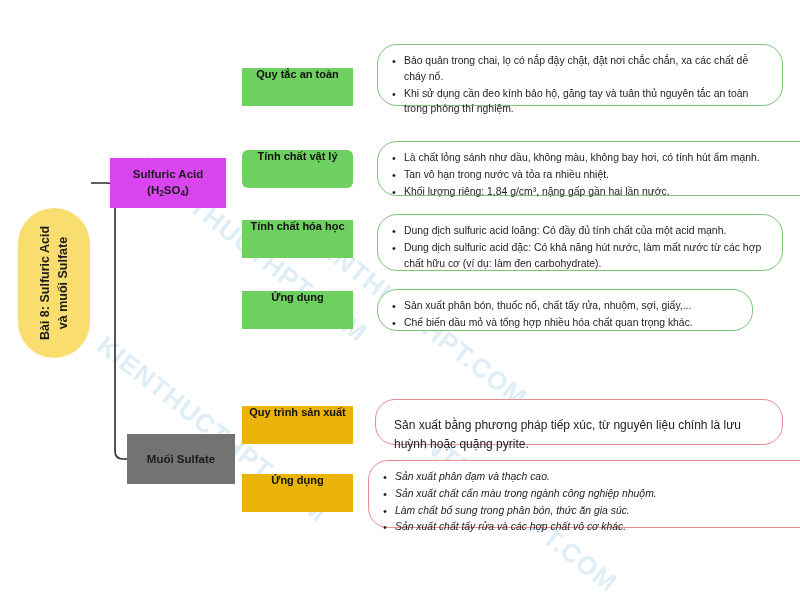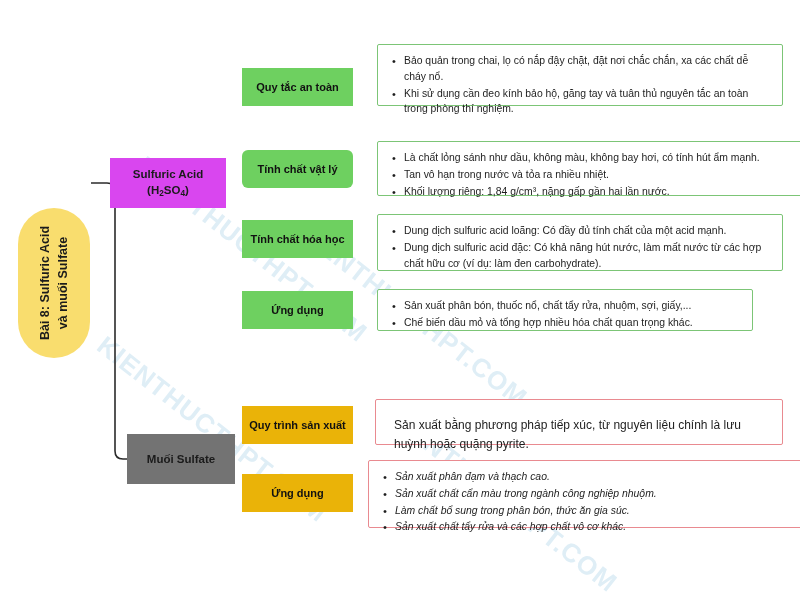--- a/index.html
+++ b/index.html
@@ -64,36 +64,36 @@
     color:#1b1b1b;
     line-height:1.4;
     z-index:3;
   }
   .branch.green{background:#d946ef;}
   .branch.red{background:#737373;margin-left:12px;}
 
   
   .chip{
     position:absolute;
-    display:flex;align-items:center;justify-content:center;
+    display:flex;align-items:flex-start;justify-content:center;
     text-align:center;
     font-size:11px;
     font-weight:700;
     color:#111;
     z-index:3;
   }
   .chip.green{background:#6ed060;}
   .chip.red{background:#eab308;}
 
   
   .callout{
     position:absolute;
     box-sizing:border-box;
     background:#ffffff;
-    border-radius:2px;
+    border-radius:20px;
     padding:8px 12px 8px 10px;
     z-index:3;
   }
   .callout.green{border:1.6px solid #7cc576;}
   .callout.red{border:1.6px solid #e98a90;}
   .callout ul{
     margin:0;padding:0 0 0 16px;
     list-style:none;
   }
   .callout li{

